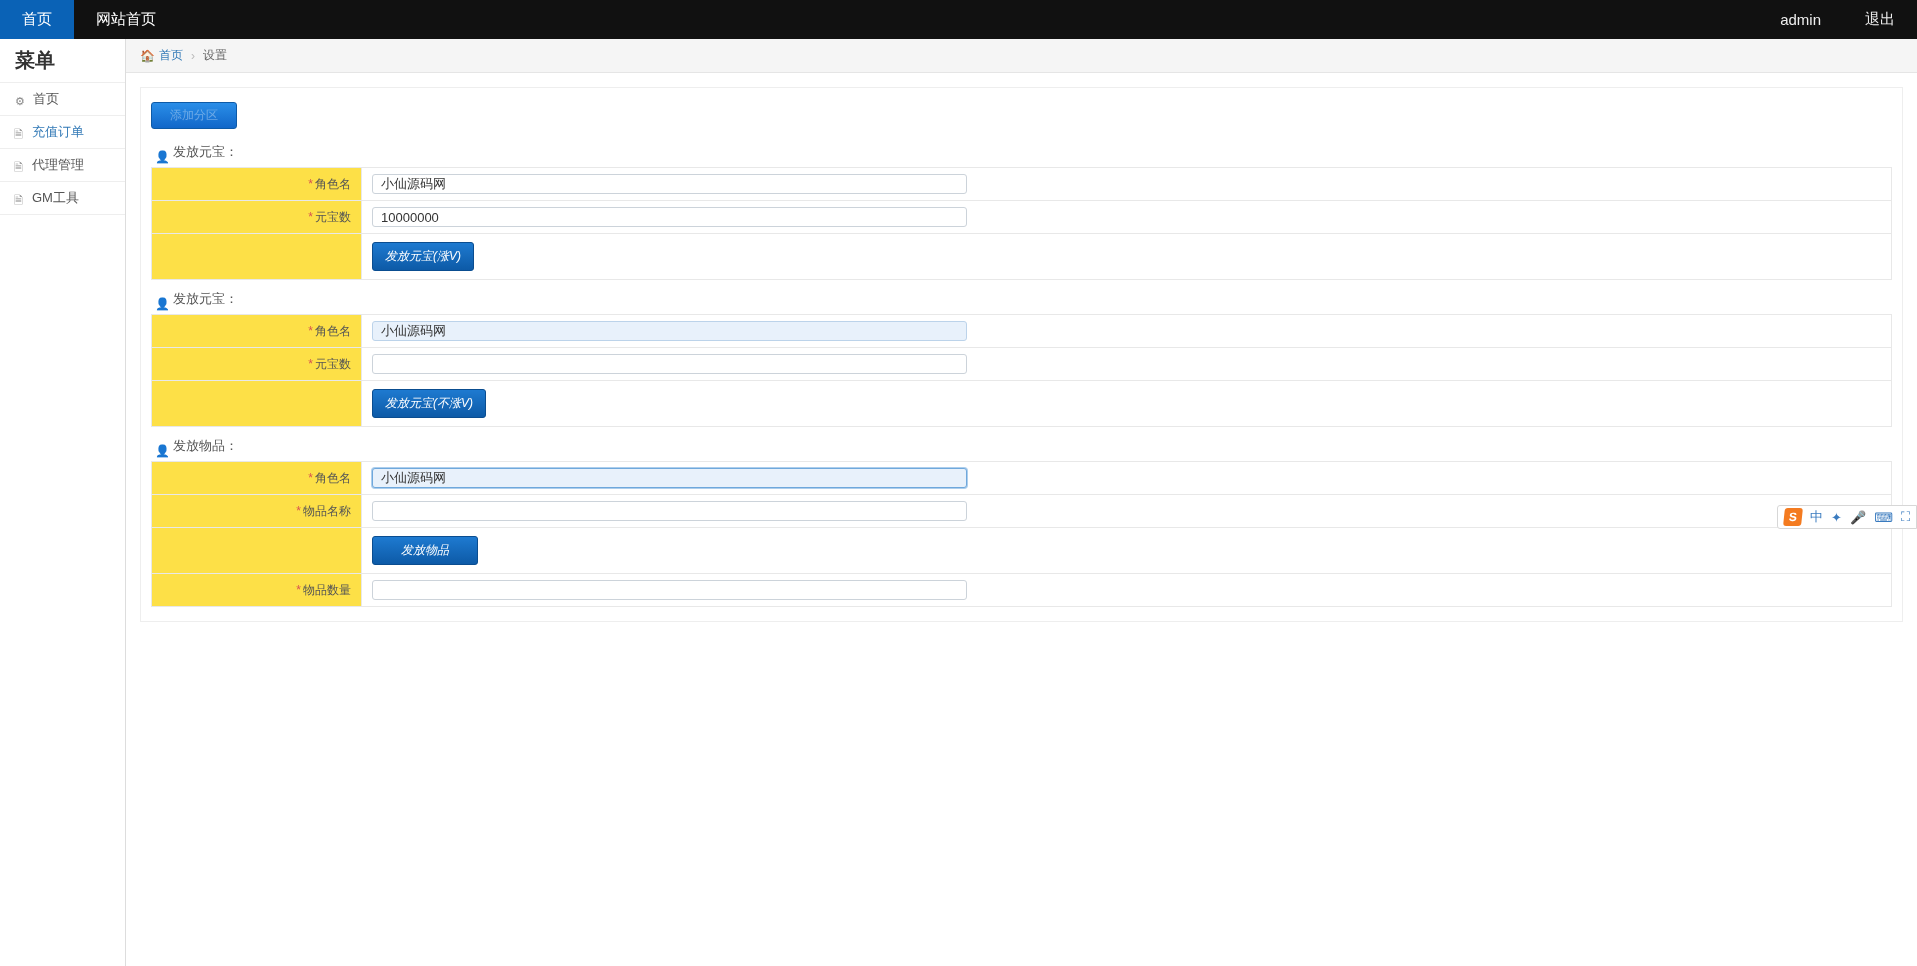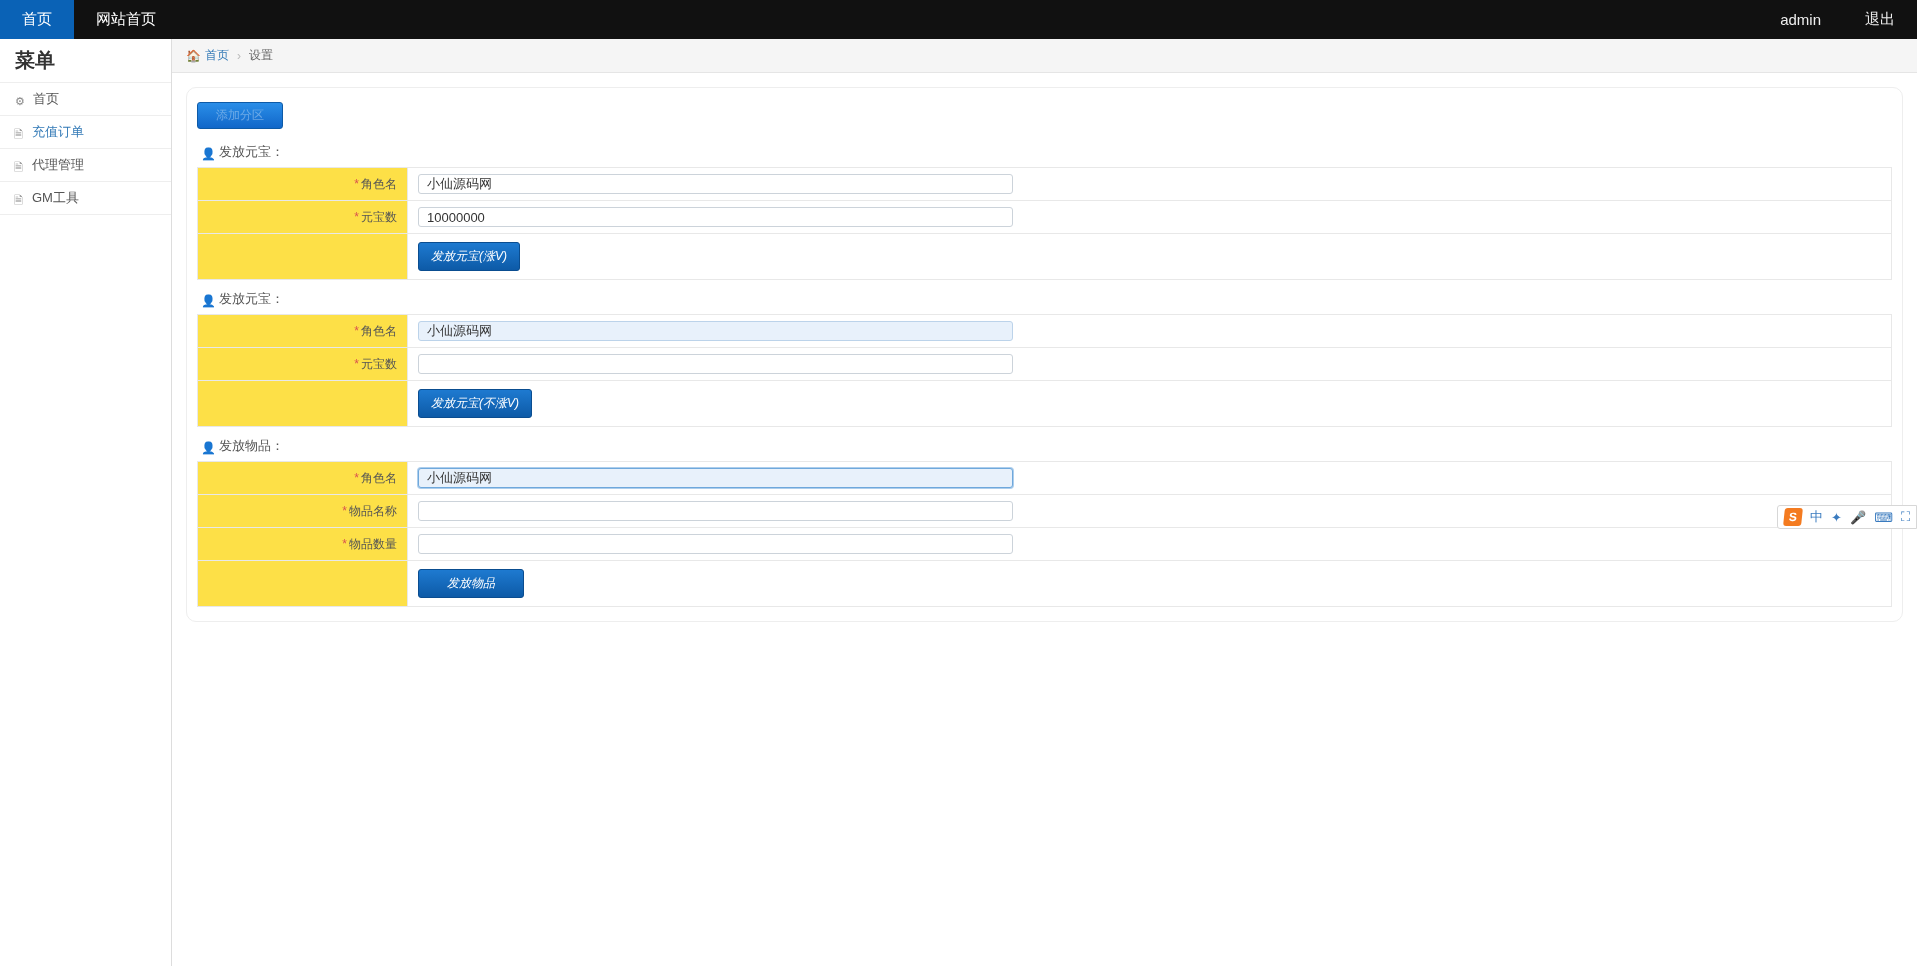--- a/index.html
+++ b/index.html
@@ -5,38 +5,38 @@
 html,body{margin:0;padding:0;font-family:"Helvetica Neue",Helvetica,Arial,"Microsoft YaHei",sans-serif;font-size:13px;color:#333;background:#fff;}
 *{box-sizing:border-box;}
 
 .topnav{height:39px;background:#111;display:flex;align-items:stretch;color:#fff;}
 .topnav .tab{padding:0 22px;display:flex;align-items:center;font-size:15px;cursor:pointer;}
 .topnav .tab.active{background:#0a62b6;}
 .topnav .spacer{flex:1;}
 .topnav .link{padding:0 22px;display:flex;align-items:center;font-size:15px;cursor:pointer;color:#eee;}
 
 .layout{display:flex;min-height:calc(100vh - 39px);}
-.sidebar{width:172px;border-right:1px solid #ddd;background:#fff;}
+.sidebar{width:126px;border-right:1px solid #ddd;background:#fff;}
 .sidebar h2{margin:0;padding:8px 15px;font-size:20px;font-weight:600;border-bottom:1px solid #eee;}
 .sidebar .item{padding:7px 15px;border-bottom:1px solid #eee;cursor:pointer;color:#555;display:flex;align-items:center;gap:6px;font-size:13px;}
 .sidebar .item.sub{padding-left:14px;}
 .sidebar .item.active{color:#337ab7;}
 .sidebar .icon{width:12px;height:12px;display:inline-block;}
 .gear-icon::before{content:"⚙";font-size:11px;color:#888;}
 .file-icon::before{content:"🗎";font-size:11px;color:#888;}
 
 .main{flex:1;padding:0;}
 .breadcrumb{background:#f5f5f5;border-bottom:1px solid #e5e5e5;padding:8px 14px;font-size:12px;color:#666;display:flex;align-items:center;gap:4px;}
 .breadcrumb .home-icon{font-size:12px;}
 .breadcrumb a{color:#337ab7;text-decoration:none;cursor:pointer;}
 .breadcrumb .sep{color:#bbb;margin:0 4px;}
 .content{padding:14px;}
-.panel{background:#fff;border:1px solid #eee;border-radius:10px;padding:14px 10px;margin-bottom:10px;}
+.panel{background:#fff;border:1px solid #eee;border-radius:0;padding:14px 10px;margin-bottom:10px;}
 .add-btn{display:inline-block;background:linear-gradient(#2a8ee8,#1167c9);color:rgba(255,255,255,.35);border:1px solid #0d5aa7;border-radius:3px;padding:4px 18px;font-size:12px;cursor:pointer;margin-bottom:4px;}
-.section-head{display:flex;align-items:center;gap:6px;color:#555;font-size:13px;margin:10px 0 6px 4px;}
+.section-head{display:flex;align-items:flex-end;gap:6px;color:#555;font-size:13px;margin:10px 0 6px 4px;}
 .user-icon{width:12px;height:12px;display:inline-block;background:#555;clip-path:polygon(50% 0,70% 0,85% 15,85% 35,70% 50,95% 60,100% 100,0 100,5% 60,30% 50,15% 35,15% 15,30% 0);} 
 .user-icon{background:#555;-webkit-mask:none;} 
 .user-icon::before{content:"👤";font-size:12px;color:#555;}
 .user-icon{background:none;}
 .form-table{width:100%;border:1px solid #e8e8e8;border-collapse:collapse;}
 .form-table td{border:1px solid #e8e8e8;padding:6px 10px;vertical-align:middle;}
 .form-table td.label{width:210px;text-align:right;font-size:12px;color:#555;background:#fde047;}
 .req{color:#d9534f;margin-right:2px;}
 .form-control{width:595px;max-width:100%;height:20px;border:1px solid #ccd3da;border-radius:3px;padding:4px 8px;font-size:13px;color:#333;background:#fff;}
 .form-control.hl{background:#e8f1fb;border-color:#bcd3ea;}
@@ -147,26 +147,26 @@
           <tbody>
               <tr>
             <td class="label"><span class="req">*</span><span>角色名</span></td>
             <td><input class="form-control hl focus" value="小仙源码网" style=""></td>
           </tr>
           <tr>
             <td class="label"><span class="req">*</span><span>物品名称</span></td>
             <td><input class="form-control" value="" style=""></td>
           </tr>
           <tr>
+            <td class="label"></td>
+            <td class="action"><span class="btn wide">发放物品</span></td>
+          </tr>
+          <tr>
             <td class="label"><span class="req">*</span><span>物品数量</span></td>
             <td><input class="form-control" value="" style=""></td>
-          </tr>
-          <tr>
-            <td class="label"></td>
-            <td class="action"><span class="btn wide">发放物品</span></td>
           </tr>
         </tbody>
           </table>
 
       </div>
     </div>
   </div>
 </div>
 
 <div class="ime">

